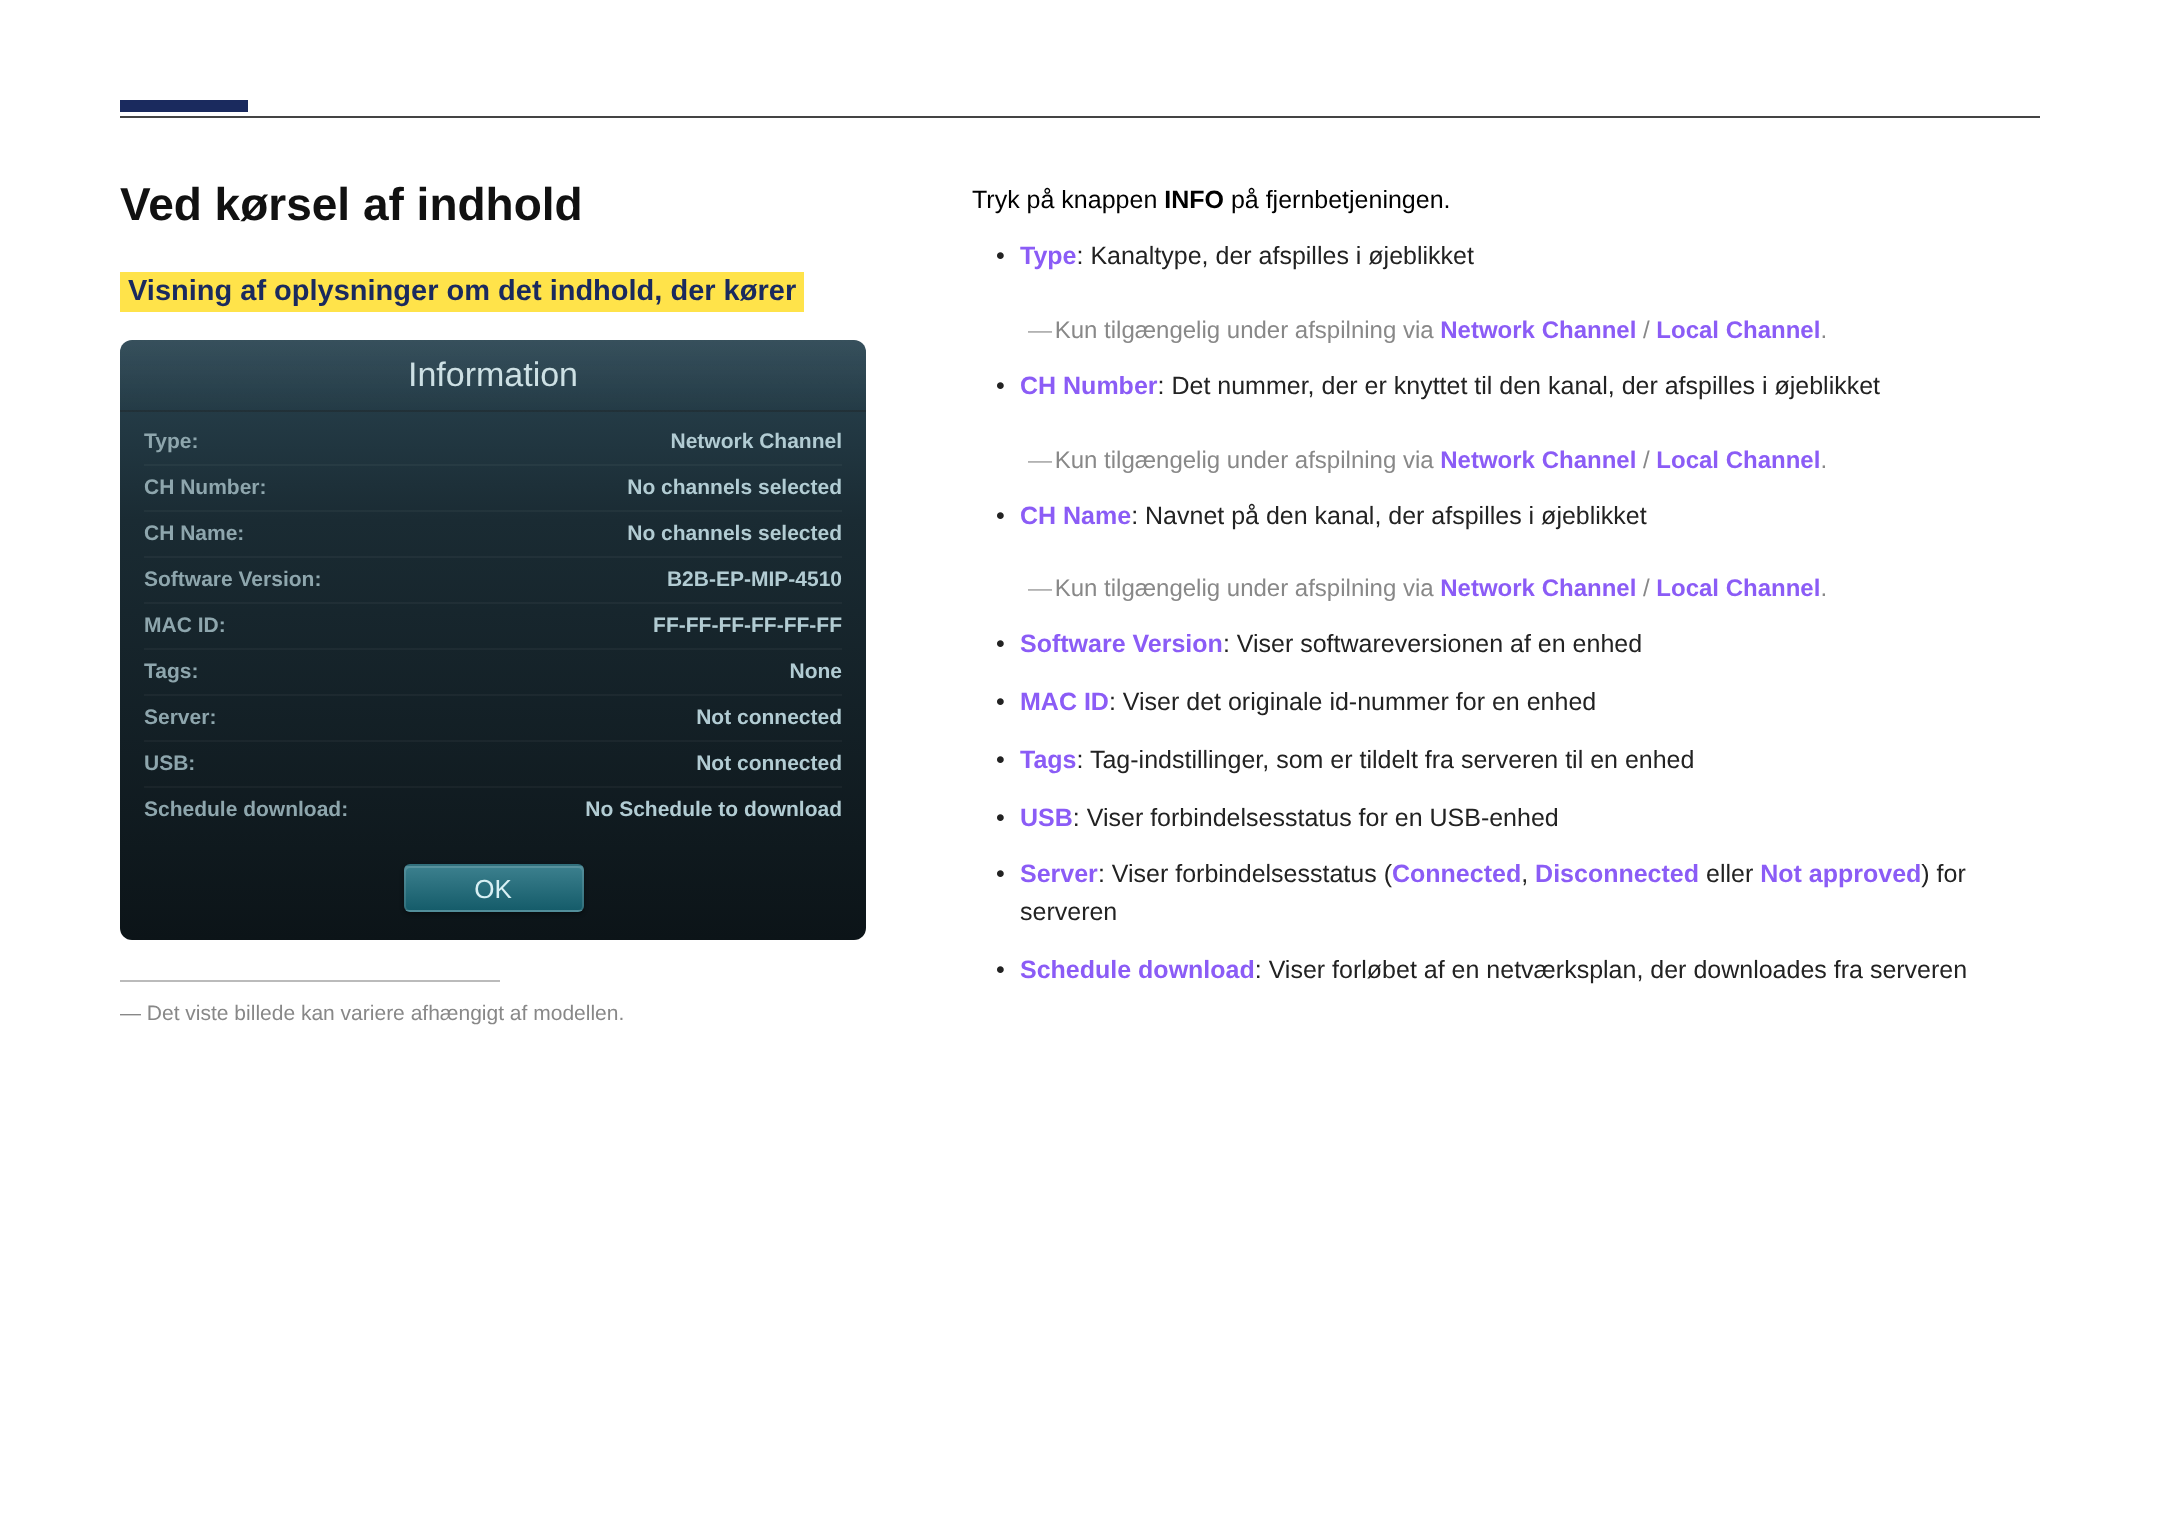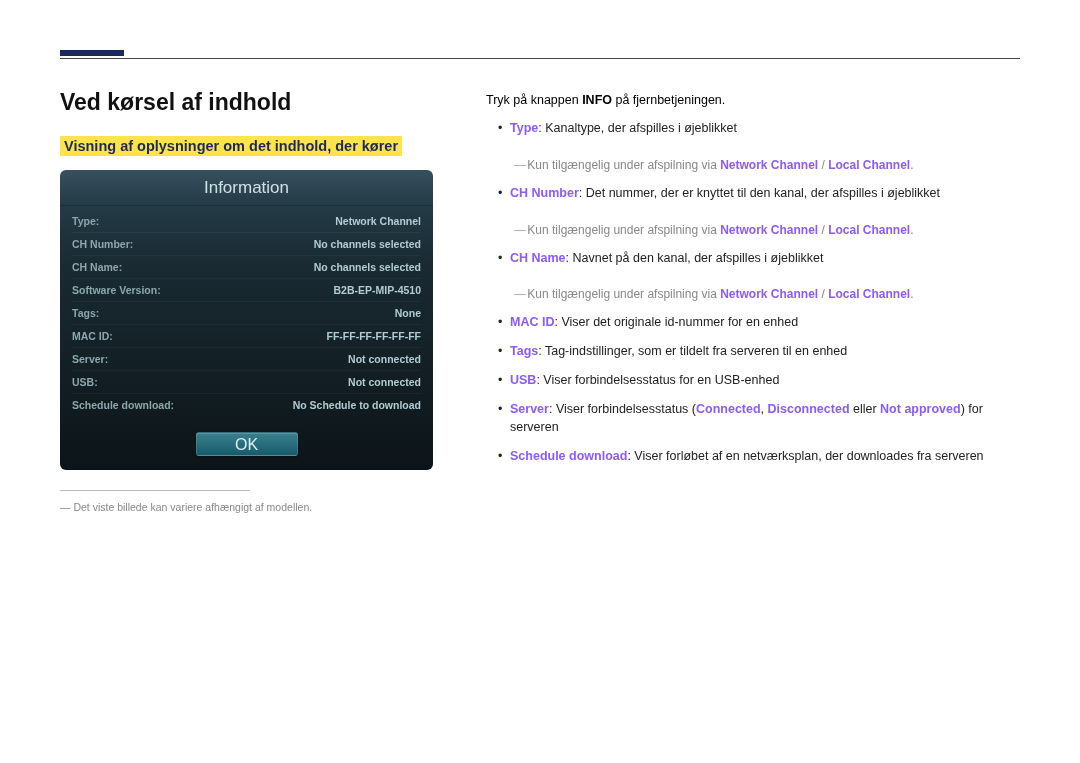--- a/index.html
+++ b/index.html
@@ -84,26 +84,26 @@
   }
   .info-row:last-child { border-bottom: none; }
   .info-label { color: #8ea6ad; }
   .info-value { color: #b2ccd3; text-align: right; }
   .ok-btn-wrap {
     text-align: center;
     padding: 10px 0 14px 0;
   }
   .ok-btn {
     display: inline-block;
-    width: 102px;
+    width: 90px;
     height: 24px;
     line-height: 24px;
     background: linear-gradient(180deg, #3c808e 0%, #155c6a 100%);
     color: #d8f0f4;
-    font-size: 16px;
+    font-size: 13px;
     border-radius: 3px;
     border: 1px solid rgba(255,255,255,0.12);
     box-shadow: inset 0 1px 0 rgba(255,255,255,0.15), 0 1px 2px rgba(0,0,0,0.4);
   }
   .footnote-sep {
     border: none;
     border-top: 1px solid #bbb;
     width: 190px;
     margin: 20px 0 10px 0;
   }
@@ -181,26 +181,26 @@
           </div>
           <div class="info-row">
             <span class="info-label">CH Name:</span>
             <span class="info-value">No channels selected</span>
           </div>
           <div class="info-row">
             <span class="info-label">Software Version:</span>
             <span class="info-value">B2B-EP-MIP-4510</span>
           </div>
           <div class="info-row">
+            <span class="info-label">MAC ID:</span>
+            <span class="info-value">FF-FF-FF-FF-FF-FF</span>
+          </div>
+          <div class="info-row">
             <span class="info-label">Tags:</span>
             <span class="info-value">None</span>
-          </div>
-          <div class="info-row">
-            <span class="info-label">MAC ID:</span>
-            <span class="info-value">FF-FF-FF-FF-FF-FF</span>
           </div>
           <div class="info-row">
             <span class="info-label">Server:</span>
             <span class="info-value">Not connected</span>
           </div>
           <div class="info-row">
             <span class="info-label">USB:</span>
             <span class="info-value">Not connected</span>
           </div>
           <div class="info-row">
@@ -234,20 +234,23 @@
             <span>Kun tilgængelig under afspilning via </span><span class="red">Network Channel</span><span> / </span><span class="red">Local Channel</span><span>.</span>
           </span>
         </li>
         <li>
           <span class="red">CH Name</span><span>: Navnet på den kanal, der afspilles i øjeblikket</span>
           <span class="sub-note">
             <span>Kun tilgængelig under afspilning via </span><span class="red">Network Channel</span><span> / </span><span class="red">Local Channel</span><span>.</span>
           </span>
         </li>
         <li>
+          <span class="red">Software Version</span><span>: Viser softwareversionen af en enhed</span>
+        </li>
+        <li>
           <span class="red">MAC ID</span><span>: Viser det originale id-nummer for en enhed</span>
         </li>
         <li>
           <span class="red">Tags</span><span>: Tag-indstillinger, som er tildelt fra serveren til en enhed</span>
         </li>
         <li>
           <span class="red">USB</span><span>: Viser forbindelsesstatus for en USB-enhed</span>
         </li>
         <li>
           <span class="red">Server</span><span>: Viser forbindelsesstatus (</span><span class="red">Connected</span><span>, </span><span class="red">Disconnected</span><span> eller </span><span class="red">Not approved</span><span>) for serveren</span>

